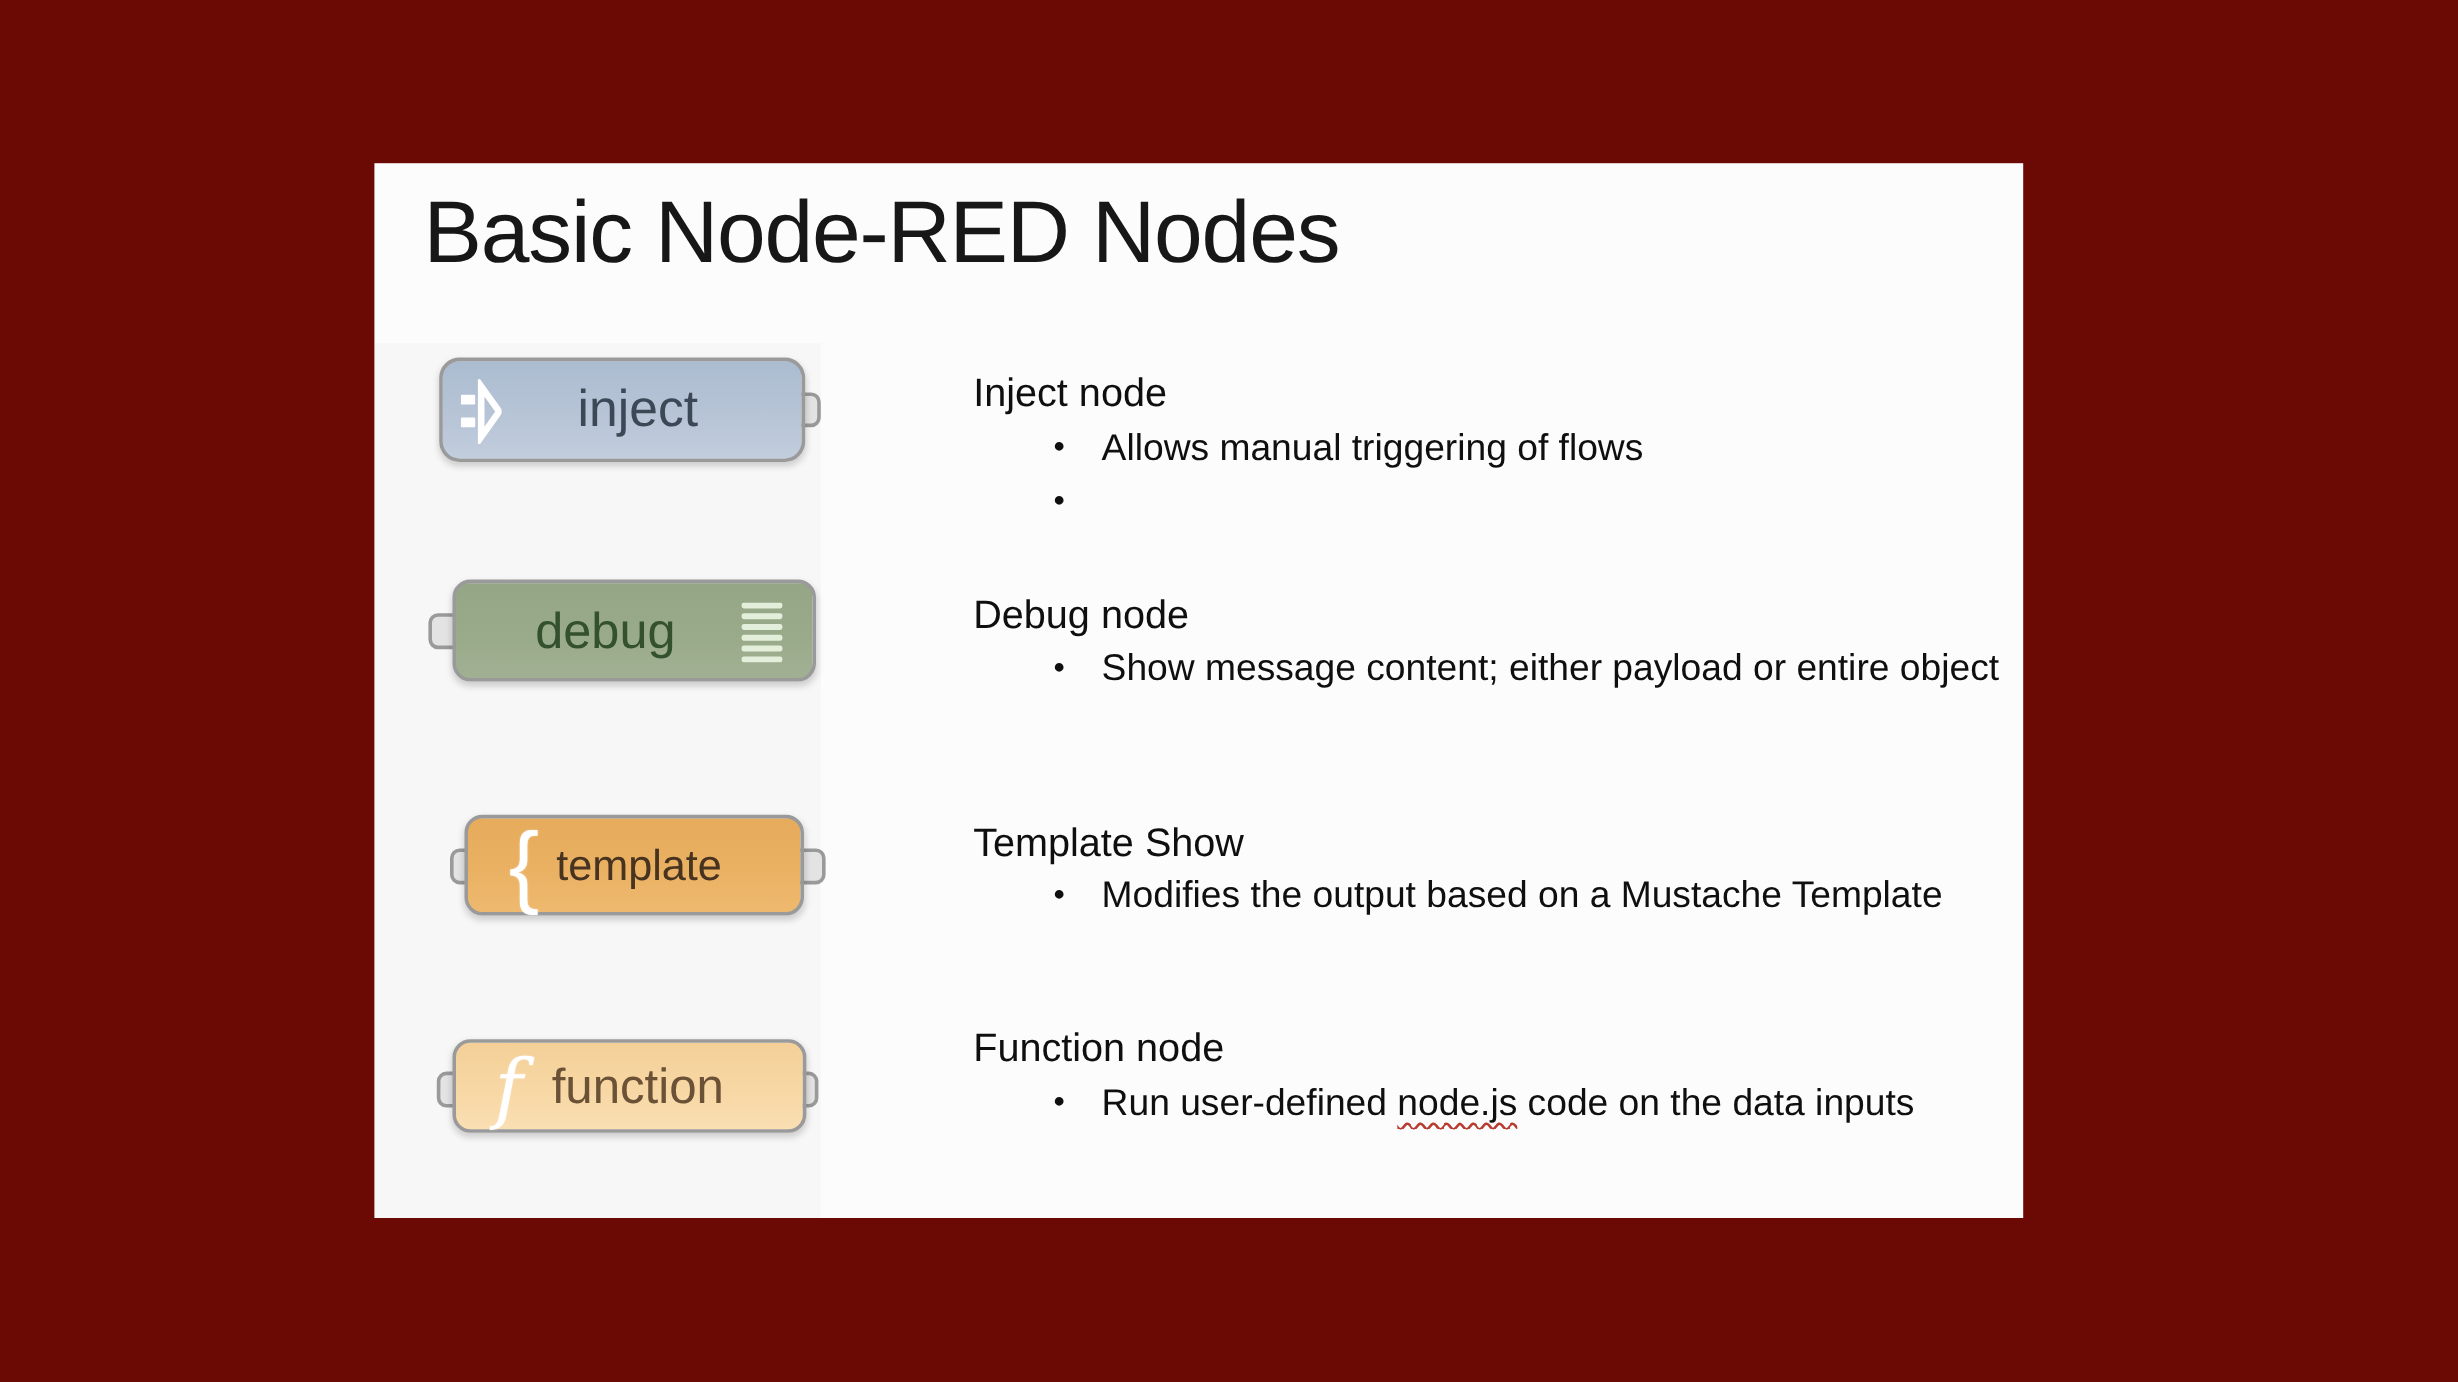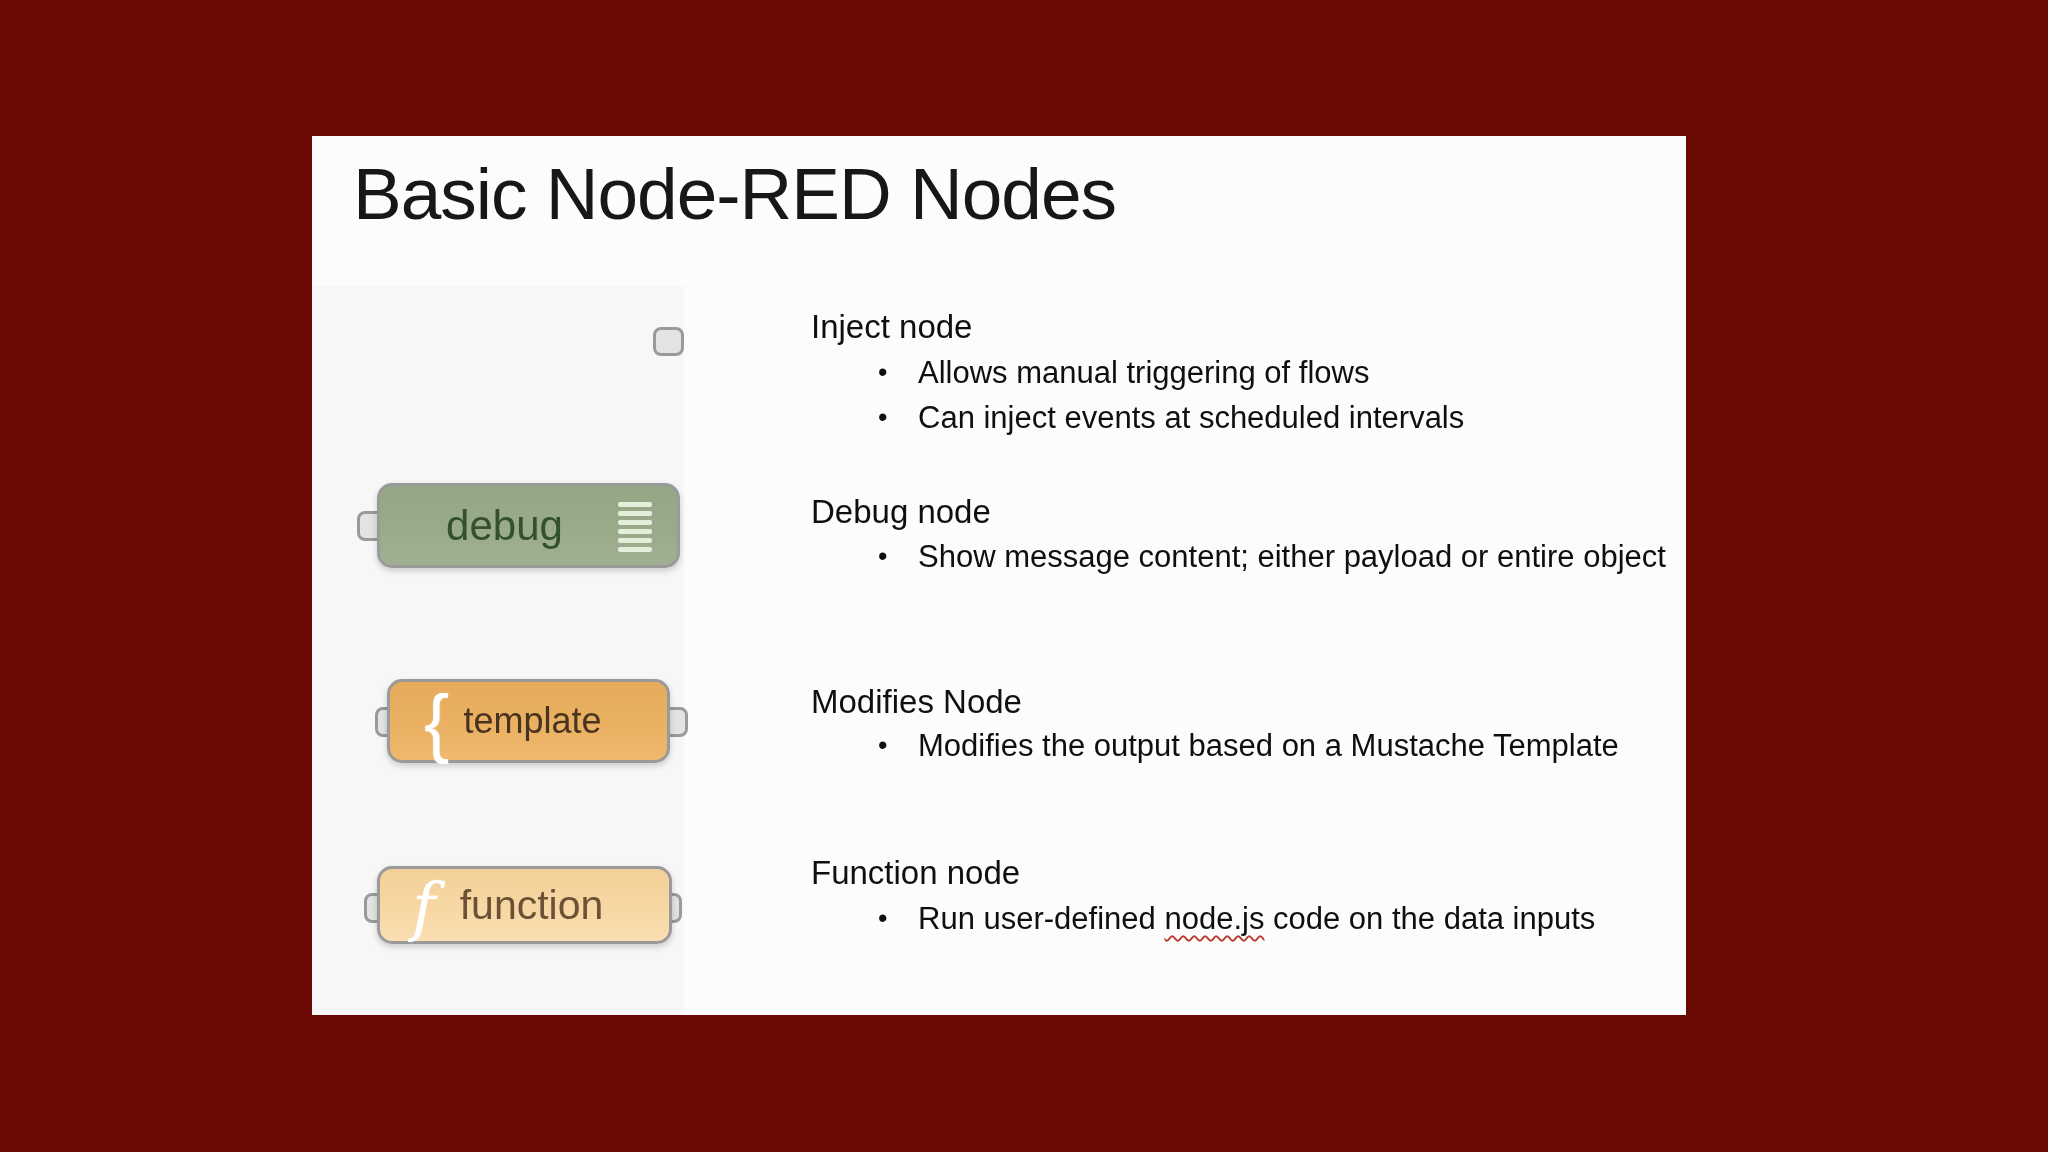--- a/index.html
+++ b/index.html
@@ -155,20 +155,30 @@
 
     <div class="slide-title">Basic Node-RED Nodes</div>
 
     <div class="port port-inject-out"></div>
     <div class="port port-debug-in"></div>
     <div class="port port-template-in"></div>
     <div class="port port-template-out"></div>
     <div class="port port-function-in"></div>
     <div class="port port-function-out"></div>
 
+    <div class="nr-node node-inject">
+      <span class="nr-icon icon-inject">
+        <svg width="34" height="54" viewBox="0 0 34 54">
+          <rect x="0" y="13" width="12" height="8" rx="1" fill="#ffffff"></rect>
+          <rect x="0" y="32" width="12" height="8" rx="1" fill="#ffffff"></rect>
+          <path d="M17 6 L32 27 L17 48 Z" fill="none" stroke="#ffffff" stroke-width="5.5" stroke-linejoin="miter"></path>
+        </svg>
+      </span>
+      <span class="nr-label">inject</span>
+    </div>
 
     <div class="nr-node node-debug">
       <span class="nr-label">debug</span>
       <span class="nr-icon icon-debug">
         <svg width="36" height="50" viewBox="0 0 36 50">
           <rect x="1" y="0" width="34" height="5" rx="2" fill="#e3eedb"></rect>
           <rect x="1" y="9" width="34" height="5" rx="2" fill="#e3eedb"></rect>
           <rect x="1" y="18" width="34" height="5" rx="2" fill="#e3eedb"></rect>
           <rect x="1" y="27" width="34" height="5" rx="2" fill="#e3eedb"></rect>
           <rect x="1" y="36" width="34" height="5" rx="2" fill="#e3eedb"></rect>
@@ -187,30 +197,29 @@
       <span class="nr-label">function</span>
     </div>
 
     <div class="sec-heading h-inject">Inject node</div>
     <div class="bullet b-inject-1">
       <span class="dot">•</span>
       <span>Allows manual triggering of flows</span>
     </div>
     <div class="bullet b-inject-2">
       <span class="dot">•</span>
-      <span>Can inject events at scheduled intervals</span>
     </div>
 
     <div class="sec-heading h-debug">Debug node</div>
     <div class="bullet b-debug-1">
       <span class="dot">•</span>
       <span>Show message content; either payload or entire object</span>
     </div>
 
-    <div class="sec-heading h-template">Modifies Node</div>
+    <div class="sec-heading h-template">Template Show</div>
     <div class="bullet b-template-1">
       <span class="dot">•</span>
       <span>Modifies the output based on a Mustache Template</span>
     </div>
 
     <div class="sec-heading h-function">Function node</div>
     <div class="bullet b-function-1">
       <span class="dot">•</span>
       <span>Run user-defined <span class="wavy">node.js</span> code on the data inputs</span>
     </div>

